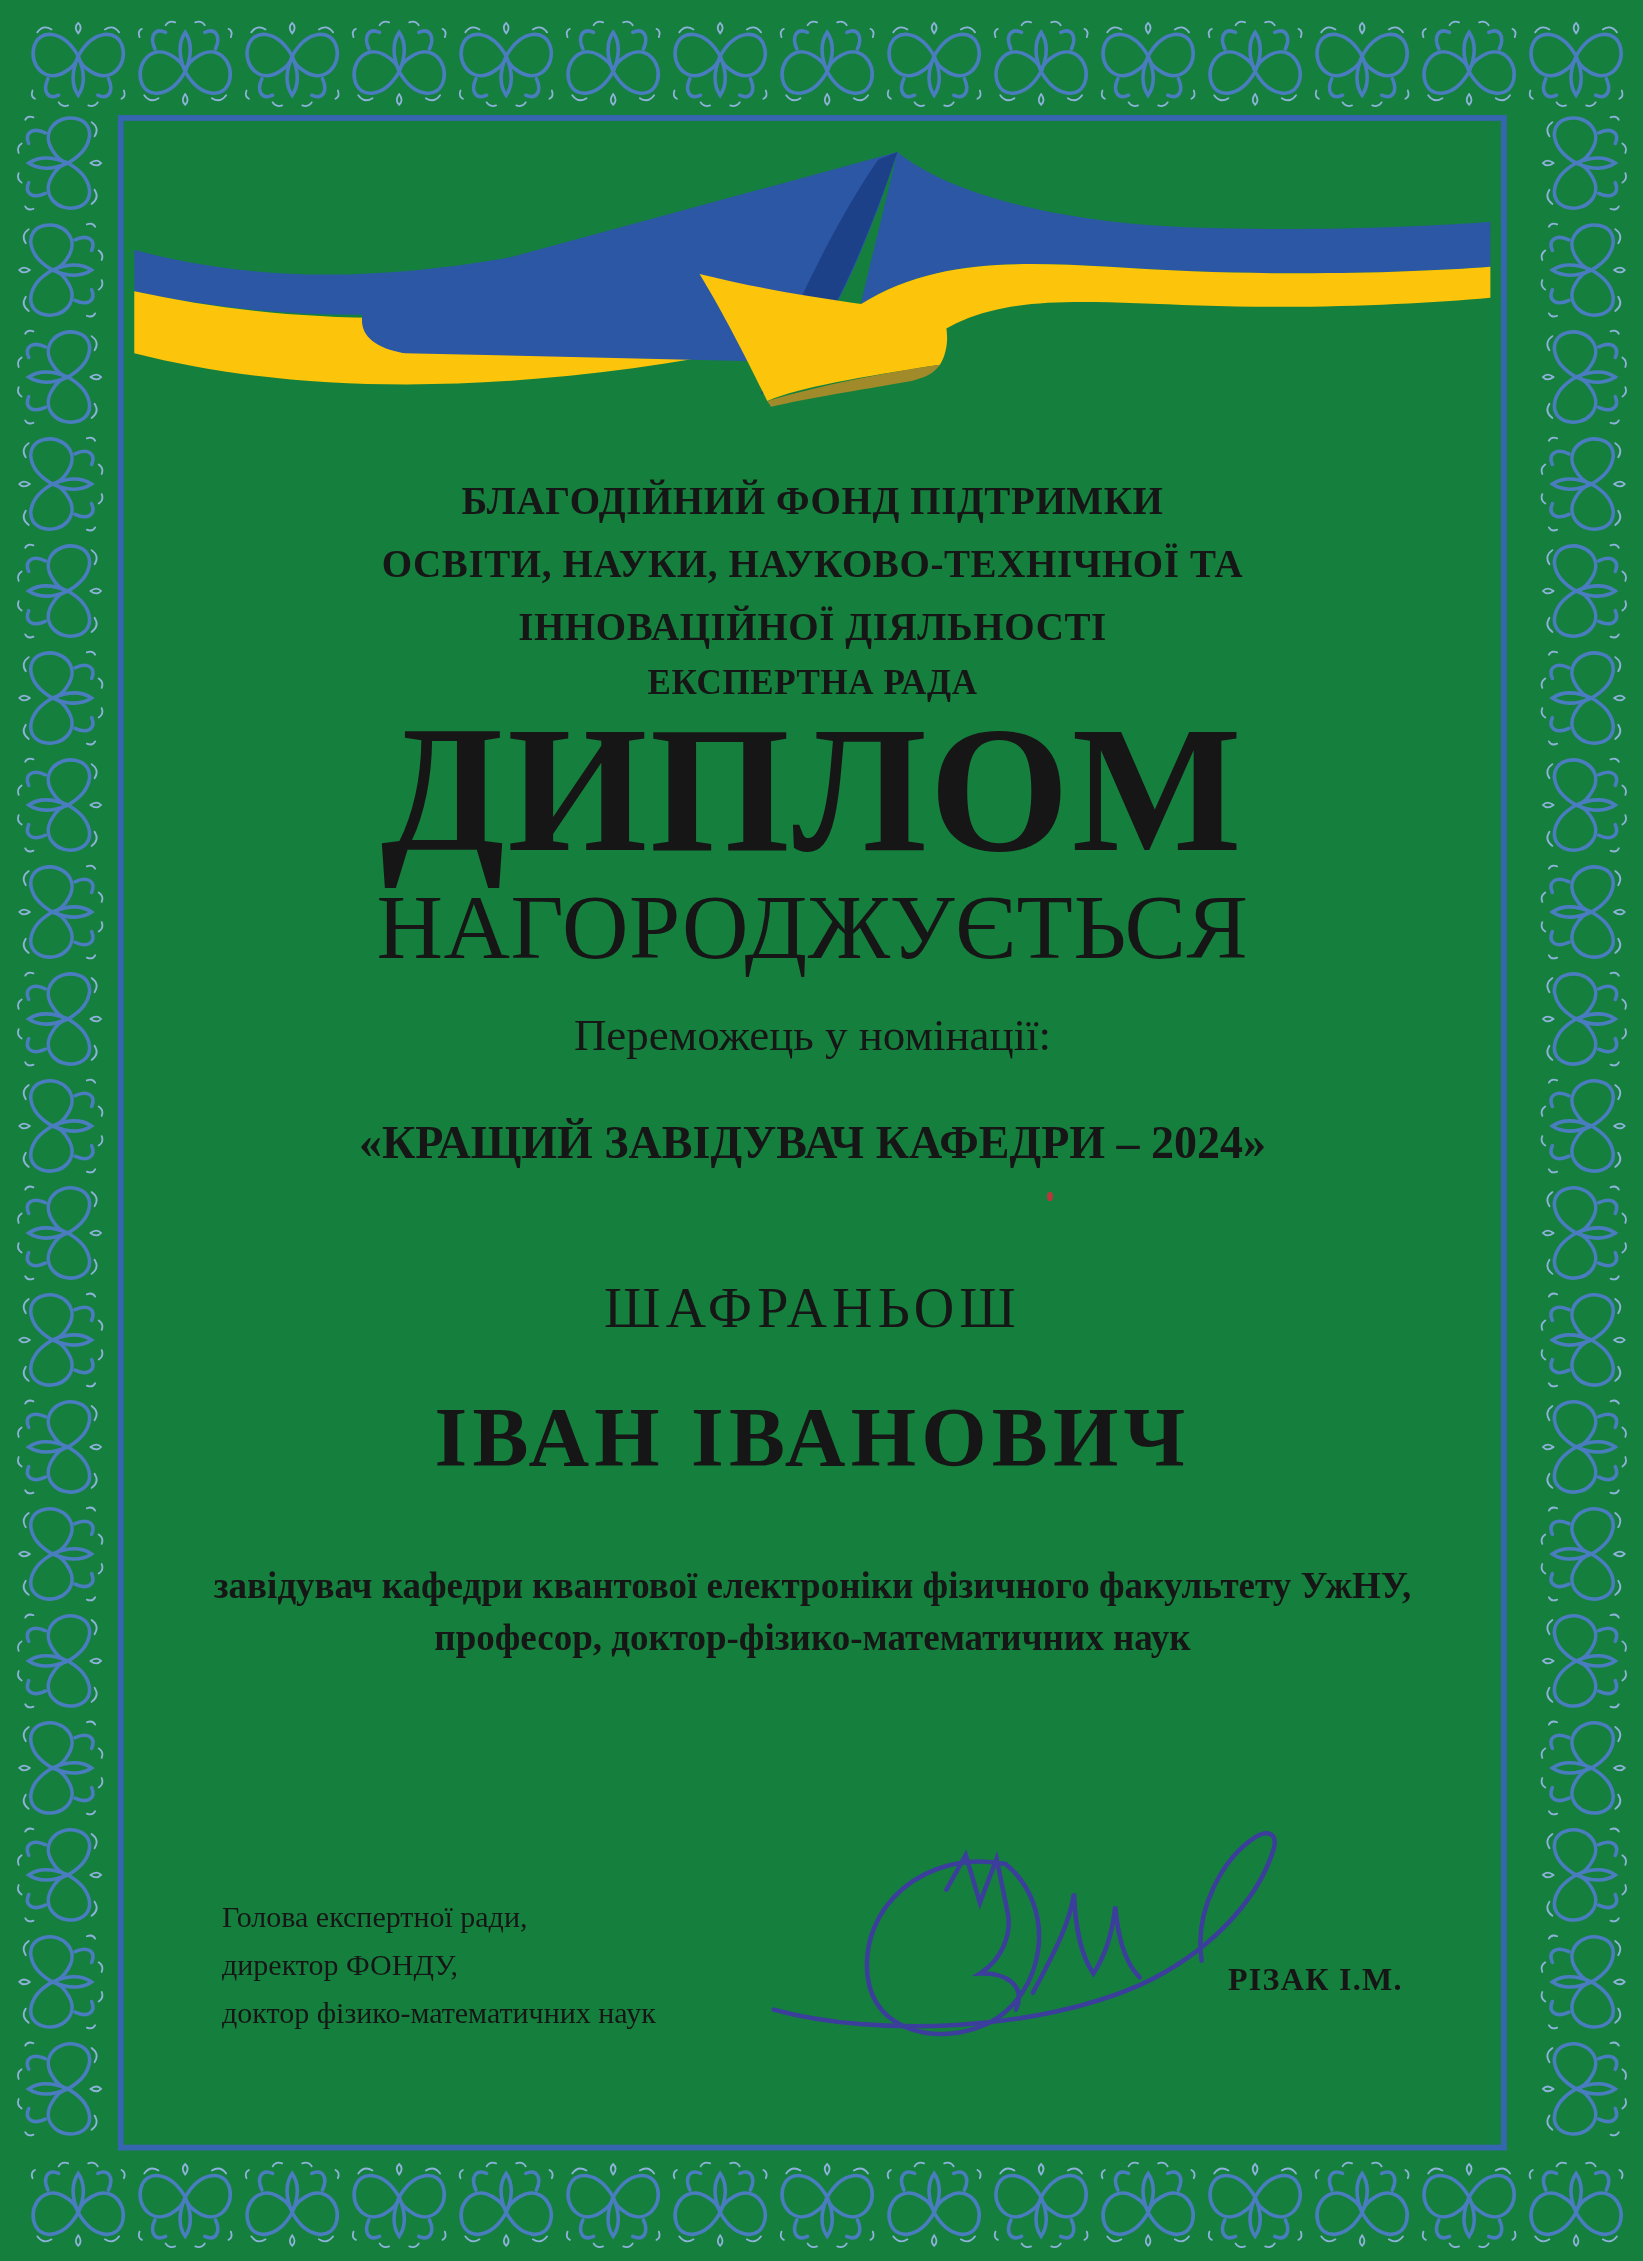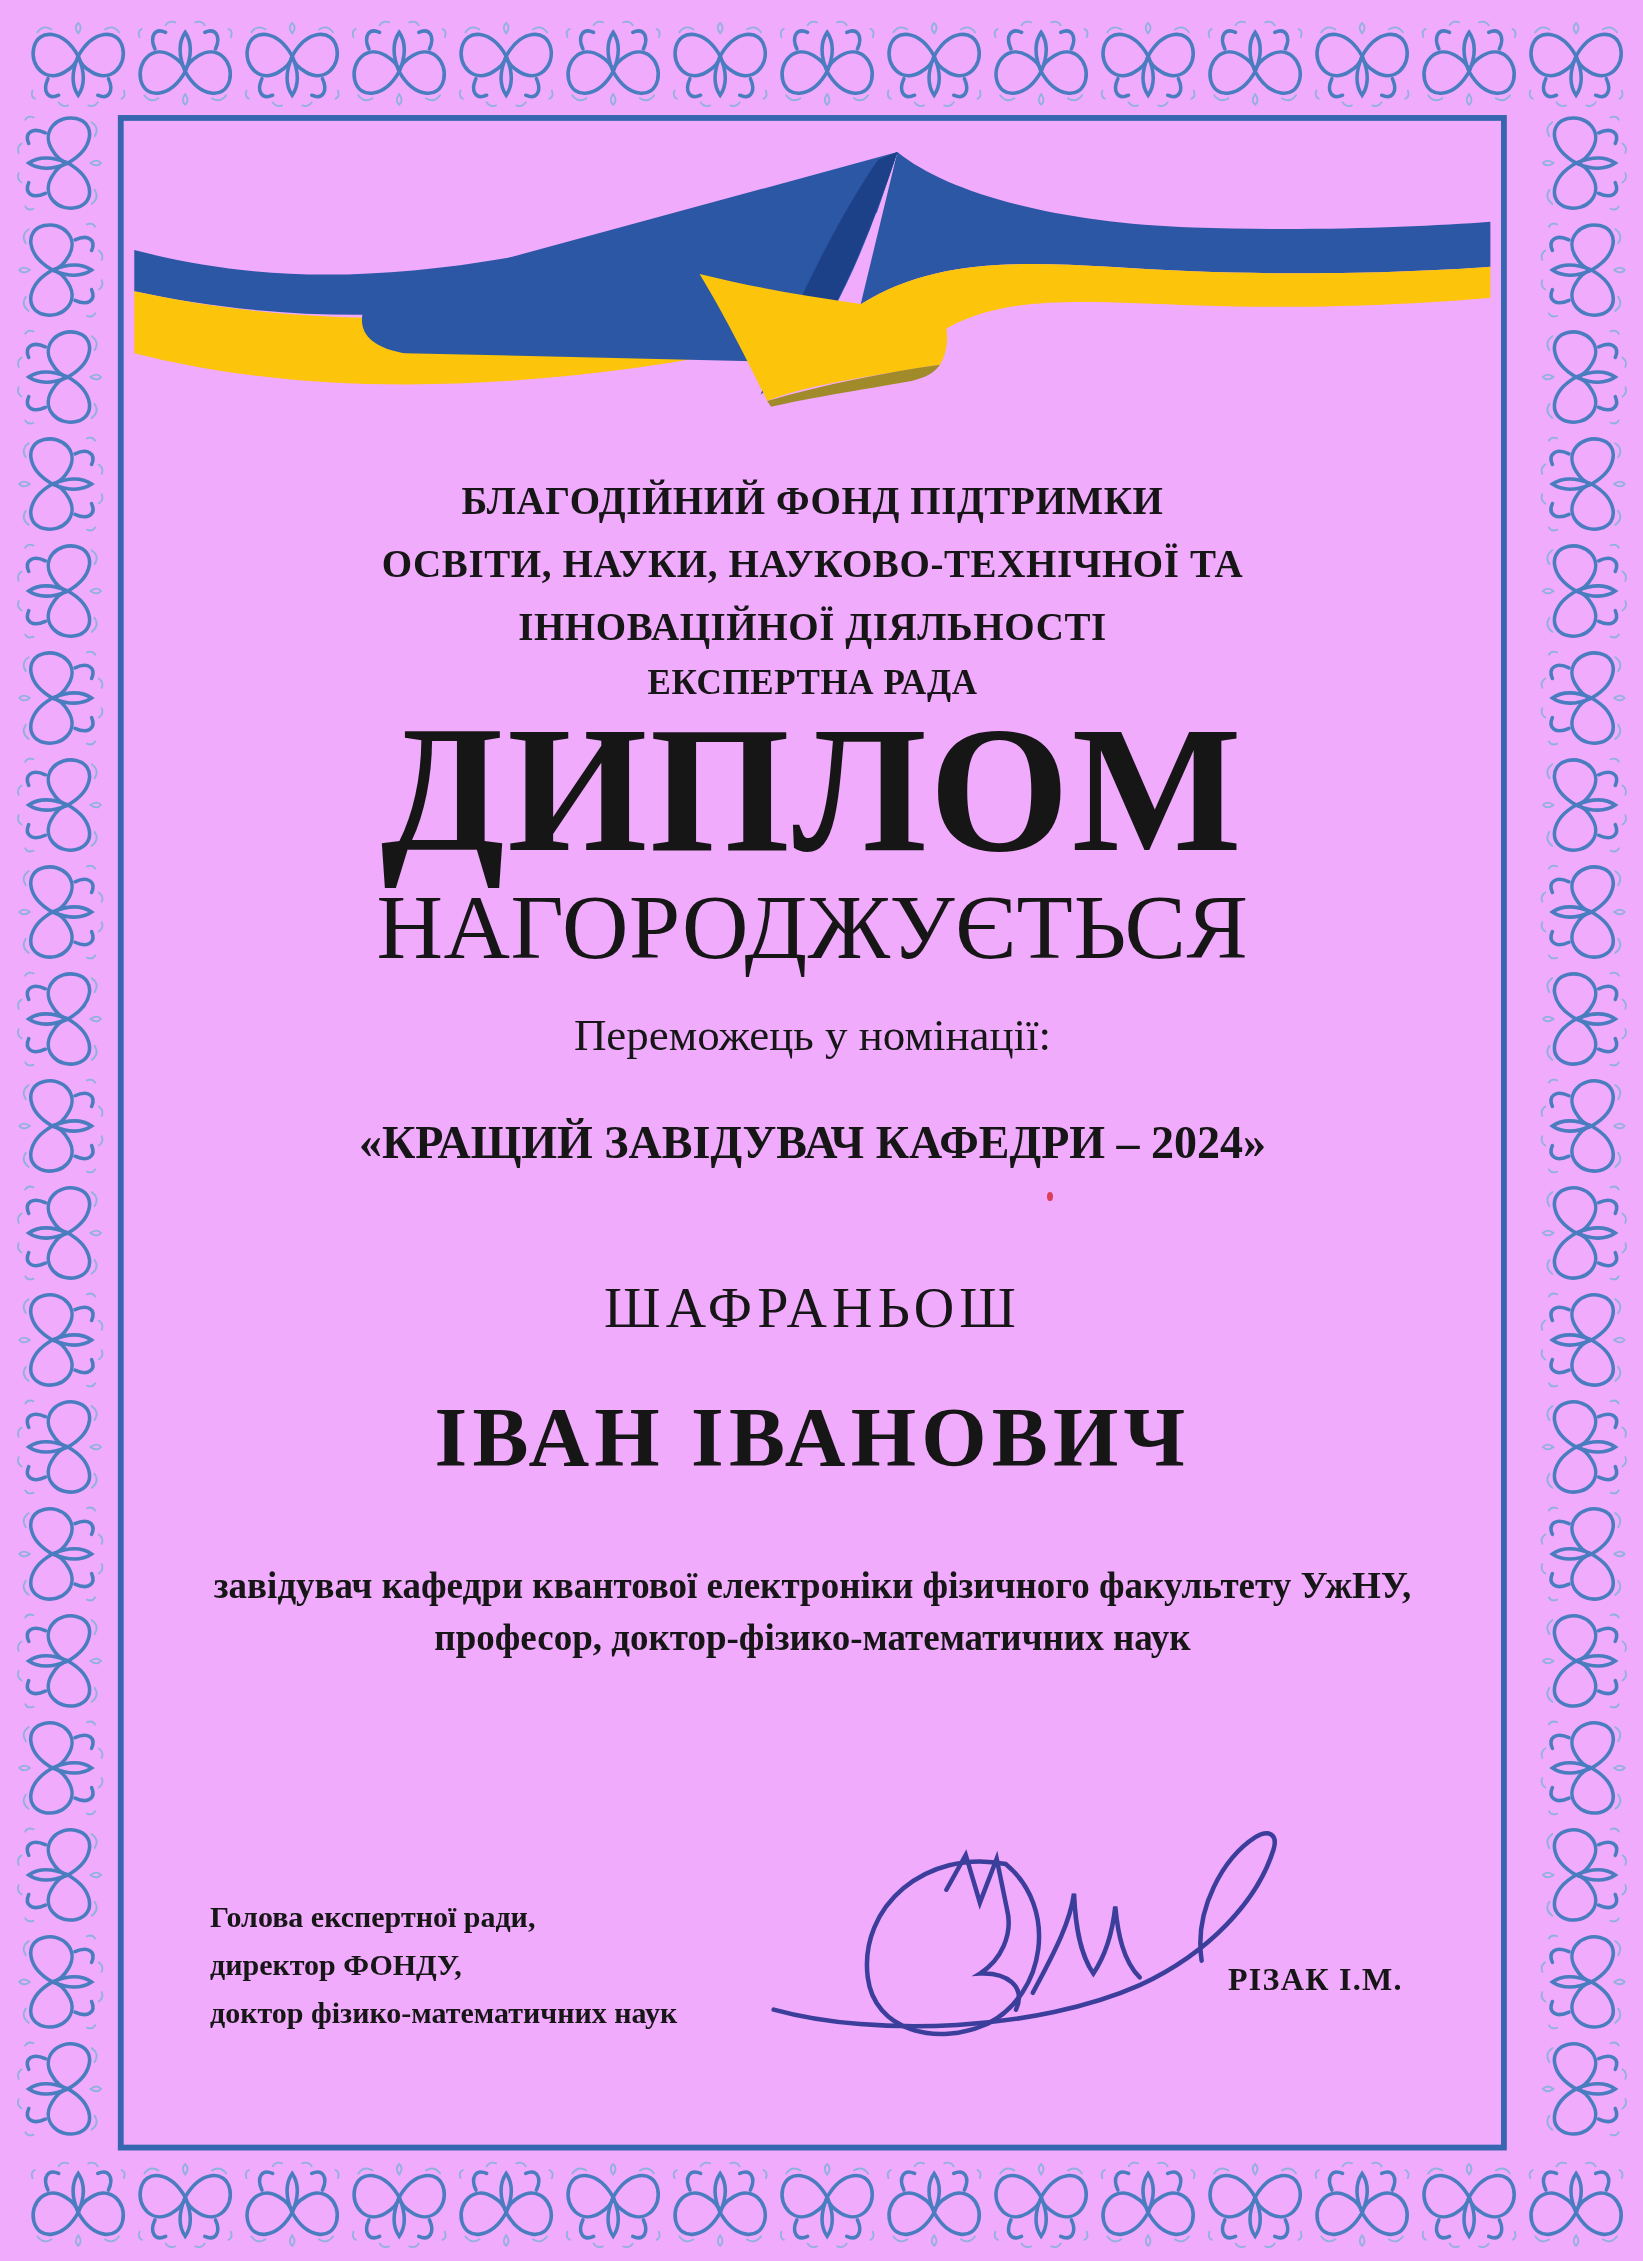--- a/index.html
+++ b/index.html
@@ -1,36 +1,36 @@
 <!DOCTYPE html>
 <html style="font-size:10.3px"><head>
 <meta charset="utf-8">
 <style>
   html,body{margin:0;padding:0;background:#e8e8e8;}
   .page{
     position:relative;
     width:1644px;height:2261px;
-    background:#f0abfc;
+    background:#15803d;
     overflow:hidden;
     font-family:"Liberation Serif","DejaVu Serif",serif;
     color:#161616;
   }
   svg.layer{position:absolute;left:0;top:0;width:1644px;height:2261px;}
   .txt{position:absolute;left:121px;width:1383px;text-align:center;white-space:nowrap;}
   .org{top:469px;font-size:39px;font-weight:bold;line-height:63px;letter-spacing:0.6px;}
   .council{top:663px;font-size:35px;font-weight:bold;letter-spacing:0.6px;}
   .title{top:700px;font-size:180px;font-weight:bold;letter-spacing:2.6px;line-height:1;}
   .subtitle{top:881px;font-size:92px;font-weight:normal;letter-spacing:0.6px;line-height:1;}
   .intro{top:1009px;font-size:45px;font-weight:normal;}
   .nomination{top:1116px;font-size:46px;font-weight:bold;}
   .name1{top:1280px;font-size:56px;font-weight:normal;letter-spacing:5.2px;line-height:1;}
   .name2{top:1396px;font-size:84px;font-weight:bold;letter-spacing:5.2px;line-height:1;}
   .descr{top:1560px;font-size:37px;font-weight:bold;line-height:52px;}
-  .signer{position:absolute;left:210px;top:1893px;width:580px;text-align:left;
-          font-size:30px;font-weight:bold;line-height:48px;white-space:nowrap;}
+  .signer{position:absolute;left:222px;top:1893px;width:580px;text-align:left;
+          font-size:30px;font-weight:normal;line-height:48px;white-space:nowrap;}
   .signer-name{position:absolute;left:1228px;top:1961px;width:271px;text-align:left;
           font-size:32px;font-weight:bold;letter-spacing:1.3px;white-space:nowrap;}
   .place{top:2049px;font-size:35px;font-weight:normal;line-height:49px;}
   .speck{position:absolute;width:5.8px;height:9px;border-radius:50%;background:#d62a3c;
          left:1047px;top:1192px;opacity:.85;}
 </style>
 </head>
 <body>
 
 <div class="page">

